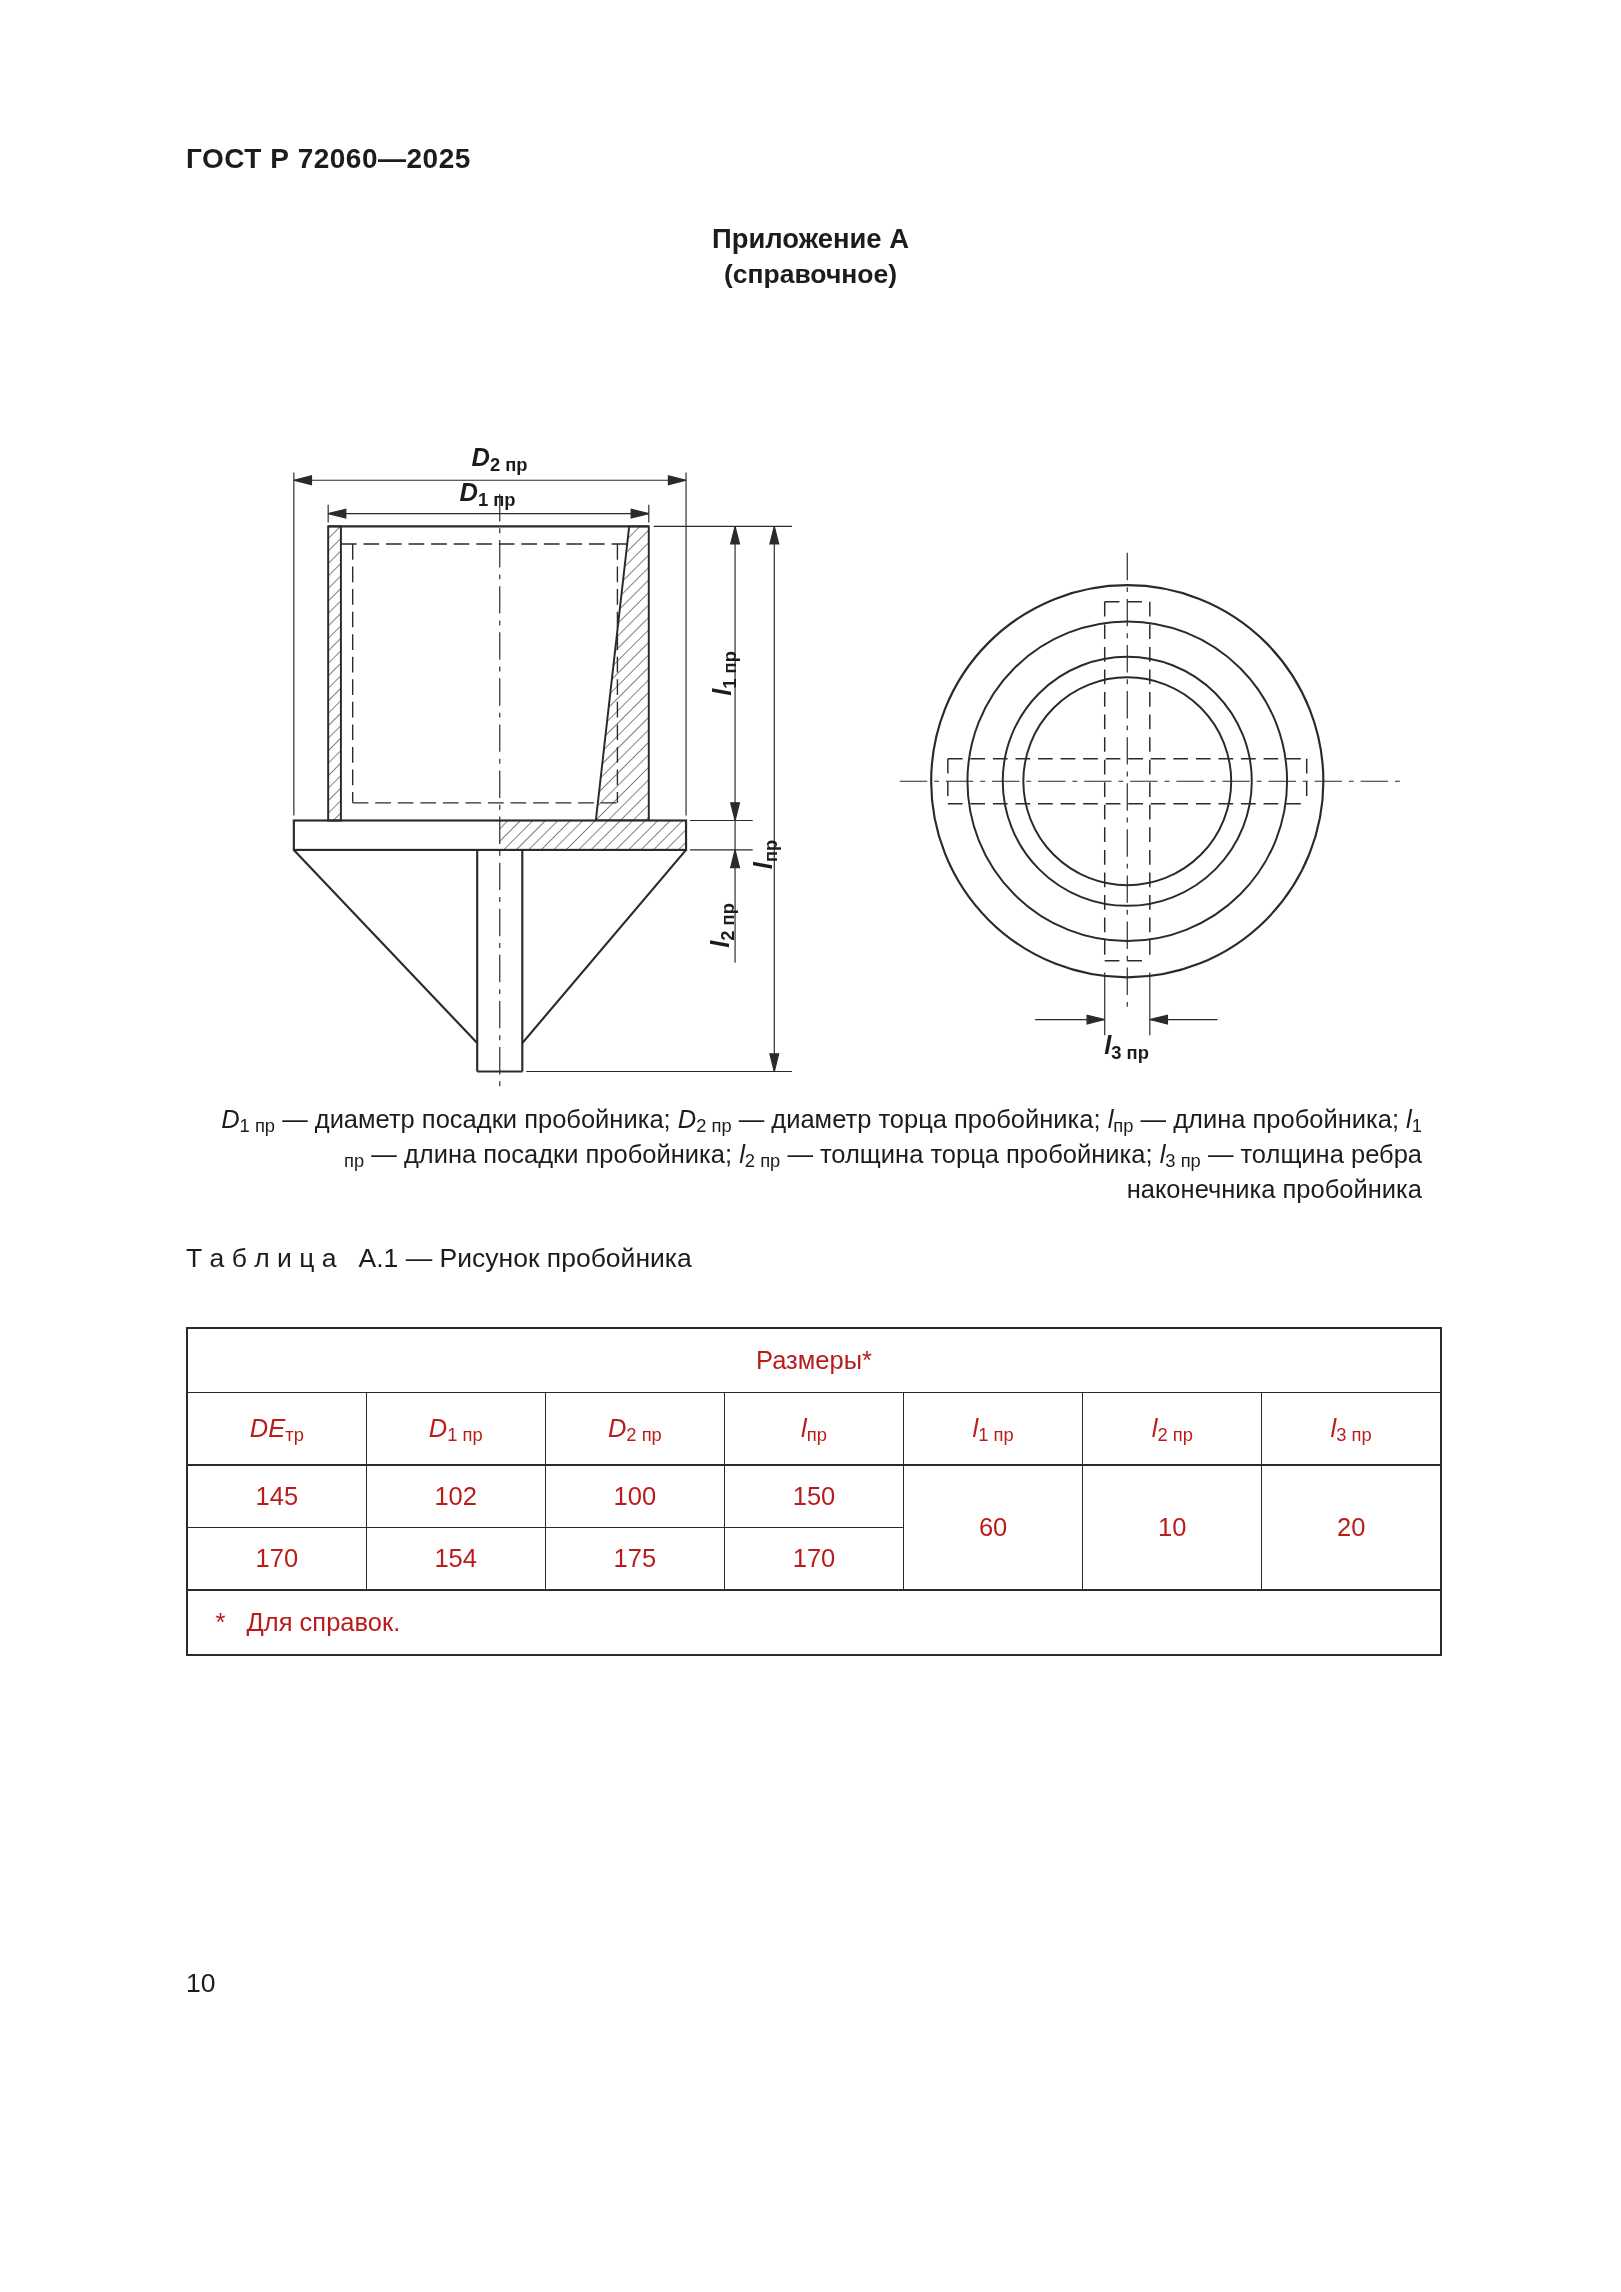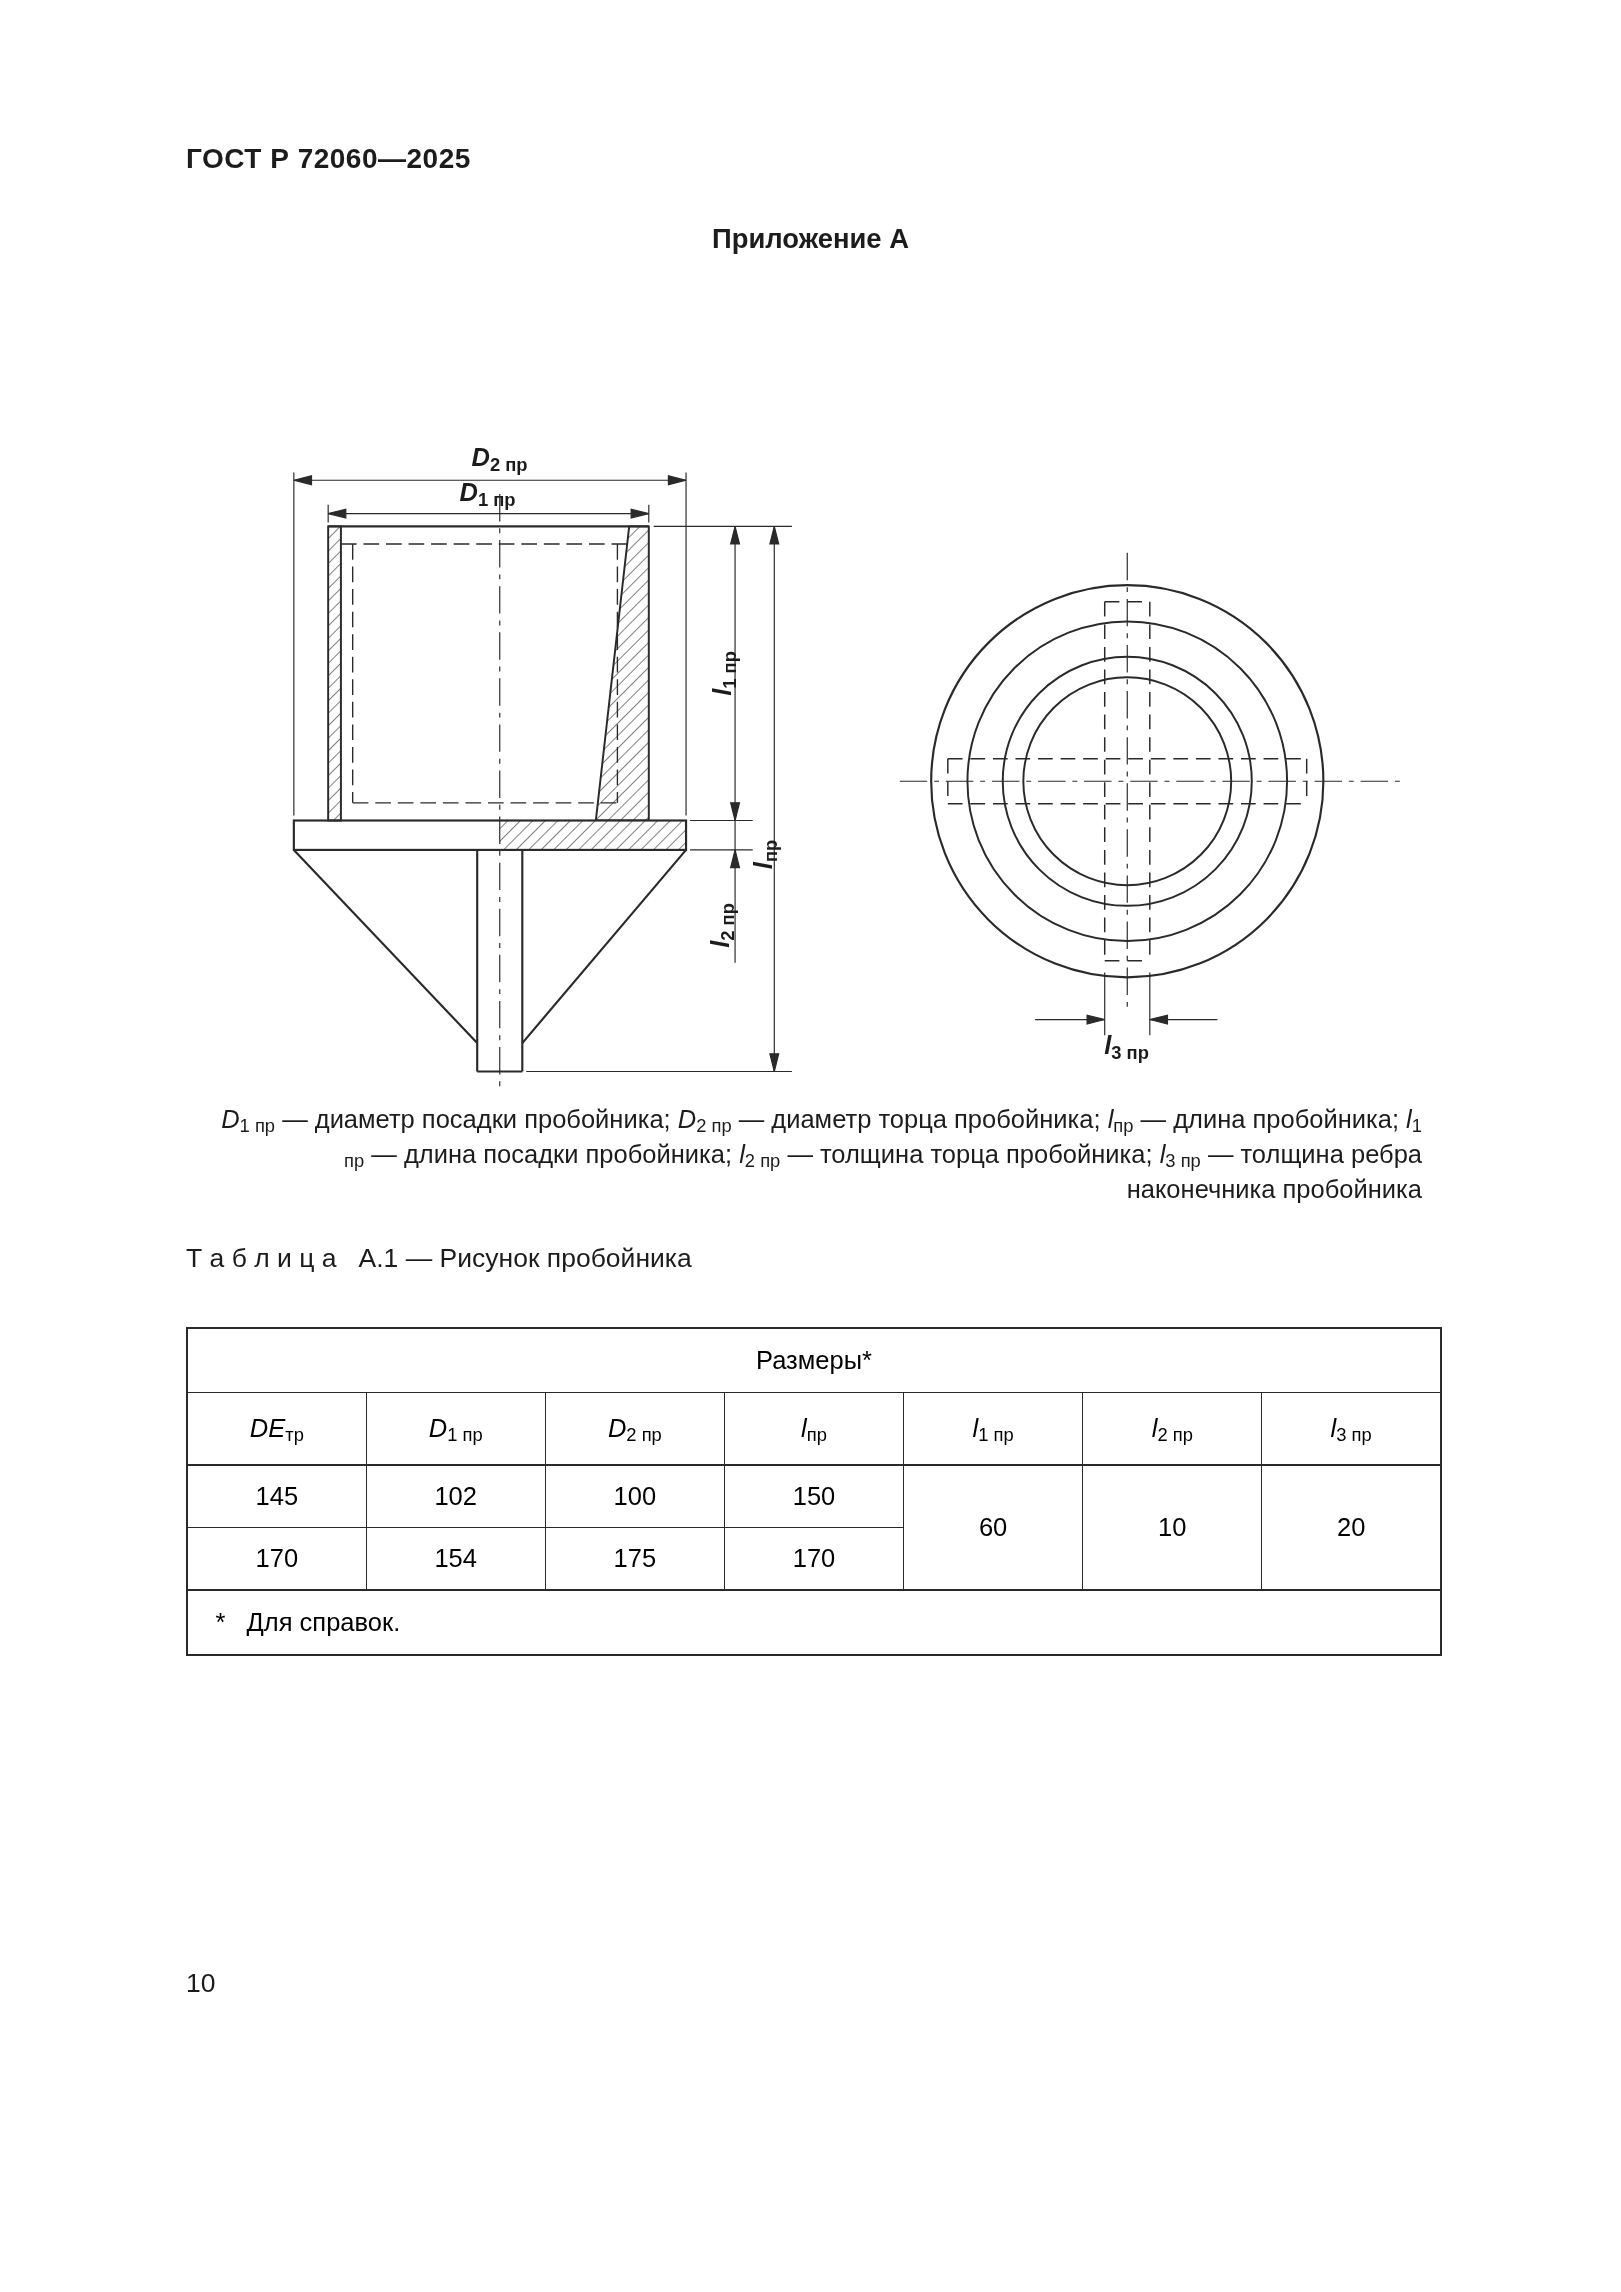--- a/index.html
+++ b/index.html
@@ -43,21 +43,21 @@
   .legend sub{font-size:0.72em; position:relative; bottom:-0.22em; vertical-align:baseline;}
 
   .fig-caption{top:1172px; font-size:26.5px;}
 
   .table-caption{position:absolute; left:186px; top:1243px; font-size:26.5px; white-space:pre-wrap;}
   .units-note{position:absolute; left:186px; top:1294px; width:1256px; text-align:right; font-size:25.5px;}
 
   table.dims{
     position:absolute; left:186px; top:1327px; width:1256px;
     border-collapse:collapse; table-layout:fixed;
-    font-size:25.5px; color:#000000;
+    font-size:25.5px; color:#b91c1c;
     border:2px solid #2a2a2a;
   }
   table.dims td{
     border:1px solid #2a2a2a;
     text-align:center; vertical-align:middle;
     padding:0;
   }
   table.dims td i{font-style:italic;}
   table.dims sub{font-size:0.72em; position:relative; bottom:-0.22em; vertical-align:baseline;}
   tr.span-head td{height:63px; border-bottom:1px solid #2a2a2a;}
@@ -70,20 +70,21 @@
   .page-num{position:absolute; left:186px; top:1968px; font-size:26.5px;}
 </style>
 </head>
 <body>
 
 <div class="page">
 
   <div class="doc-code">ГОСТ Р 72060—2025</div>
 
   <div class="centered appendix-title">Приложение А</div>
+  <div class="centered appendix-subtitle">(справочное)</div>
 
   <div class="figure">
     <svg width="1256" height="655" viewBox="0 0 1281 668">
       <defs>
         <pattern id="hatch" width="9" height="9" patternUnits="userSpaceOnUse" patternTransform="rotate(45)">
           <rect width="9" height="9" fill="#ffffff"></rect>
           <line x1="0" y1="0" x2="0" y2="9" stroke="#2a2a2a" stroke-width="1.2"></line>
         </pattern>
       </defs>
 

